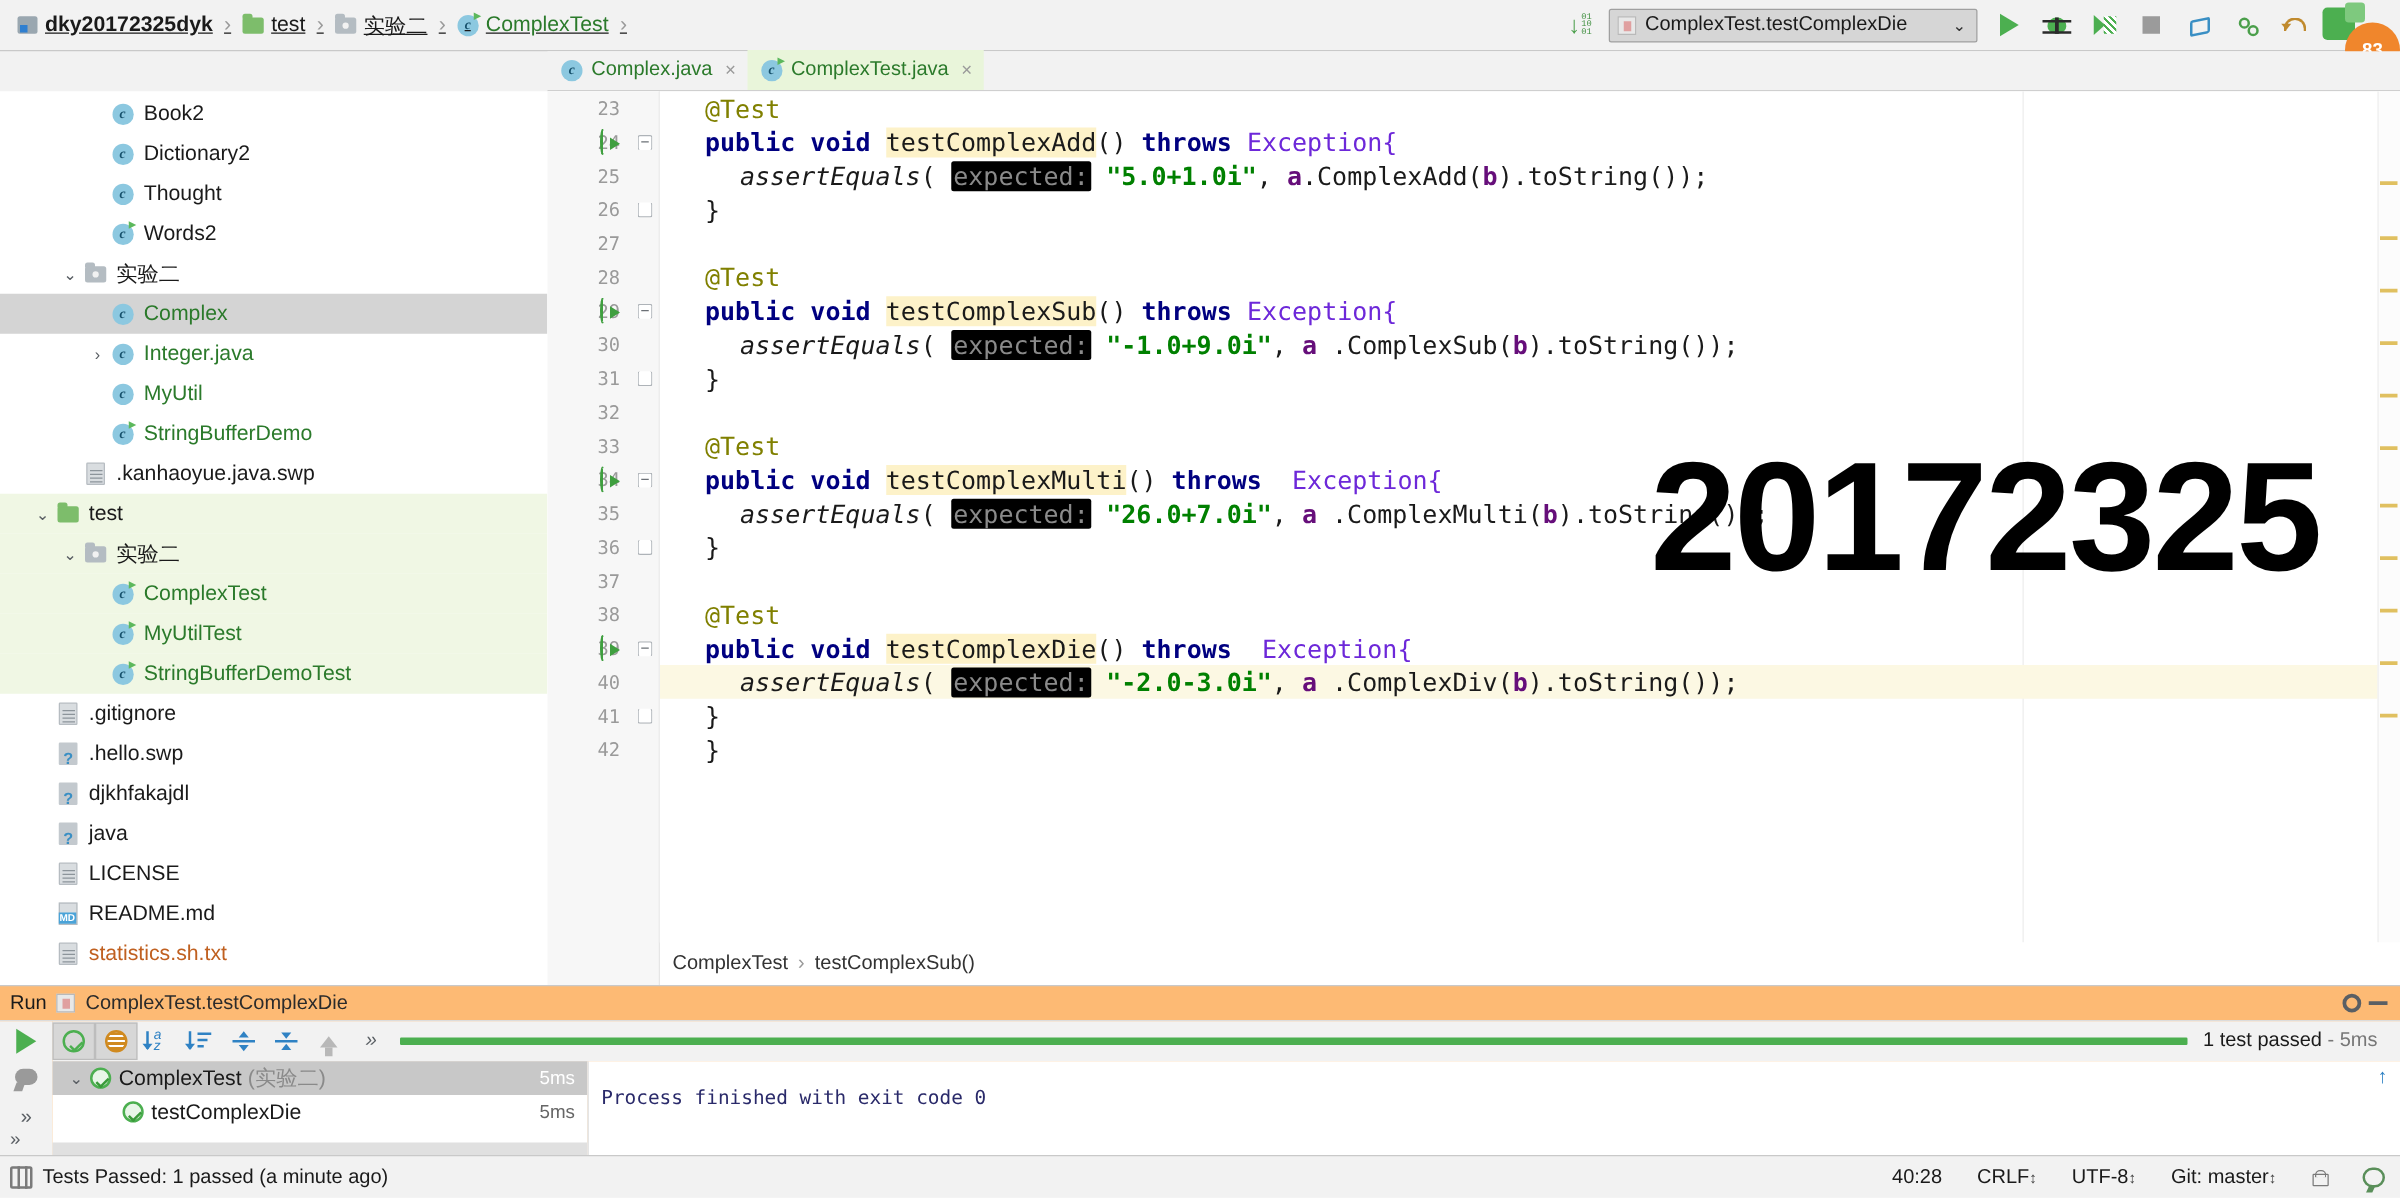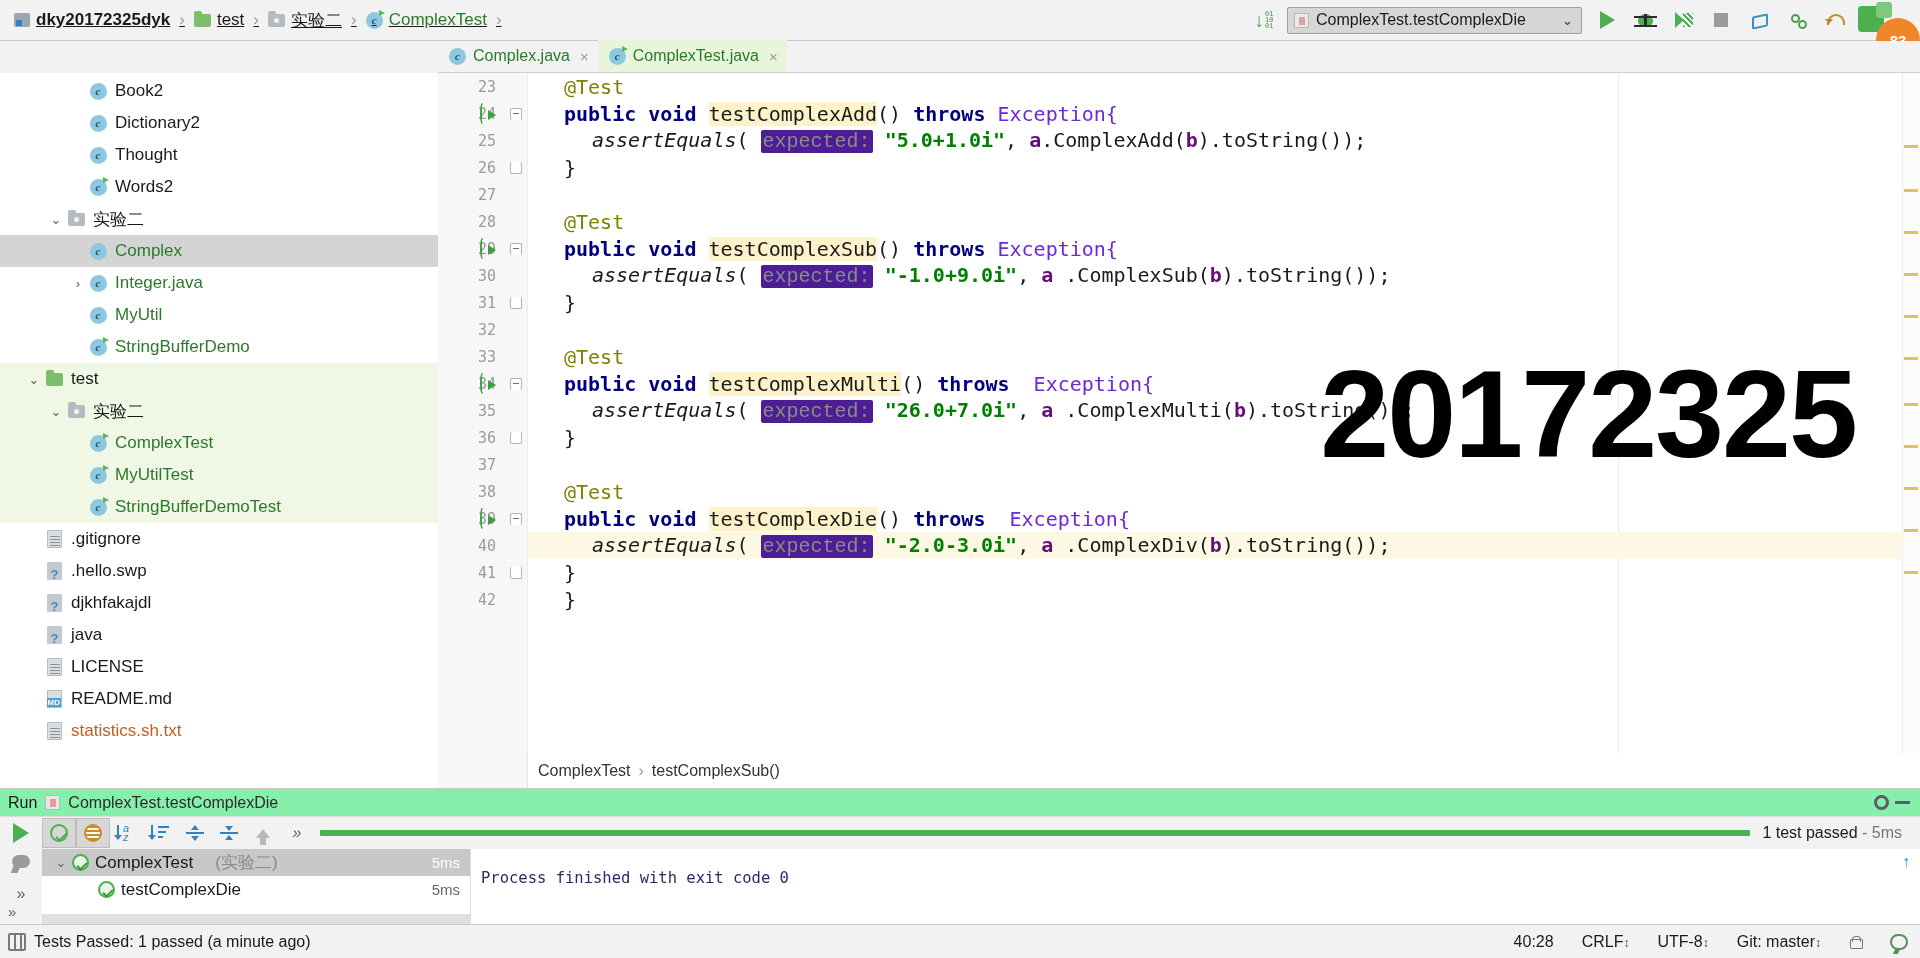--- a/index.html
+++ b/index.html
@@ -171,21 +171,21 @@
   .codetext{
     font-family:"DejaVu Sans Mono", monospace; font-size:20px; white-space:pre;
     padding-left:8px; letter-spacing:0px;
   }
   .kw{ color:#000080; font-weight:bold; }
   .ann{ color:#808000; }
   .mname{ background:#fdf2c9; color:#1a1a1a; }
   .typ{ color:#6d28d9; }
   .str{ color:#008000; font-weight:bold; }
   .ital{ font-style:italic; color:#1a1a1a;}
-  .hintparam{ background:#4c1d95; color:#8a8a8a; border-radius:2px; padding:0 2px;font-family:Liberation Mono, monospace;}
+  .hintparam{ background:#000000; color:#8a8a8a; border-radius:2px; padding:0 2px;}
   .fieldv{ color:#660e7a; font-weight:bold; }
   .plain{ color:#1a1a1a; }
 
   .watermark{
     position:absolute; right:64px; top:270px;
     font-size:124px; font-weight:bold; color:#000;
     font-family:"Liberation Sans",sans-serif; letter-spacing:-2px;
     pointer-events:none;
   }
   .editor-breadcrumb{
@@ -197,21 +197,21 @@
   .markerbar{
     position:absolute; right:0; top:0; width:18px; bottom:34px; background:#fcfcfc;
     border-left:1px solid #eee;
   }
   .marker{ position:absolute; right:2px; width:14px;height:3px;background:#e0c060;}
   .ed-vline{ position:absolute; top:0; bottom:34px; width:1px; background:#ededed;}
 
   
   .runwin{
     position:absolute; left:0; right:0; bottom:34px; height:136px;
-    background:#86efac; border-top:1px solid #c9c9c9;
+    background:#fdba74; border-top:1px solid #c9c9c9;
   }
   .runhdr{ height:28px; display:flex;align-items:center; gap:8px; padding-left:8px;
            font-size:16px; border-bottom:1px solid #dcdcdc;}
   .runhdr .rlbl{ color:#1a1a1a; }
   .runhdr .rcfgic{ width:15px;height:15px;background:#e8e8e8;border:1px solid #b9b9b9;position:relative;}
   .runhdr .rcfgic:after{content:"";position:absolute;left:4px;top:3px;width:6px;height:8px;background:#e0a0a0;}
   .runhdr .rname{ color:#2b2b2b; }
   .runhdr-right{ margin-left:auto; display:flex;align-items:center;gap:6px;padding-right:10px;}
   .gear2{ width:15px;height:15px;border-radius:50%;border:3px solid #5a5f64;}
   .minus2{ width:15px;height:3px;background:#5a5f64;}
@@ -252,21 +252,21 @@
   .passtxt .dim{ color:#777; }
 
   .runsplit{ flex:1; display:flex; }
   .testtree{ width:428px; background:#fff; position:relative; }
   .ttrow{ height:27px; display:flex;align-items:center; font-size:17px; padding-left:8px; position:relative;}
   .ttrow.sel{ background:#c8c8c8; }
   .ttrow .dur{ position:absolute; right:10px; font-size:15px; color:#666;}
   .ttrow.sel .dur{ color:#fff; }
   .ttrow .chev{ width:22px;text-align:center;color:#5a5f64;font-size:13px;}
   .ttrow .nm{ margin-left:6px;}
-  .ttrow .scope{ color:#8a8a8a; margin-left:22px;text-align:right;}
+  .ttrow .scope{ color:#8a8a8a; margin-left:5px;text-align:right;}
   .tt-ok{ width:17px;height:17px;border-radius:50%;border:2px solid #4caf50;position:relative;background:#e8f6e8;}
   .tt-ok:after{content:"";position:absolute;left:3px;top:6px;width:8px;height:4px;border-left:2px solid #3a9a3a;border-bottom:2px solid #3a9a3a;transform:rotate(-45deg);}
   .ttsep{ position:absolute; left:0;bottom:0; width:100%; height:10px; background:#e0e0e0;}
   .console{ flex:1; background:#fff; position:relative; border-left:1px solid #ddd;}
   .console .cmsg{ font-family:"DejaVu Sans Mono",monospace; font-size:15.5px; color:#2a2a6a;
                   padding:20px 0 0 10px;}
   .console .scrollarrow{ position:absolute; right:10px; top:4px; color:#2f82c4; font-size:16px;}
 
   
   .statusbar{
@@ -441,20 +441,28 @@
         </span>
         <span class="tlabel green">MyUtil</span>
       </div>
       <div class="trow">
         <span style="width: 68px; flex: 0 0 auto;"></span>
         <span class="twist"></span>
         <span class="tico">
           <span class="ic ic-class test">c</span>
         </span>
         <span class="tlabel green">StringBufferDemo</span>
+      </div>
+      <div class="trow">
+        <span style="width: 46px; flex: 0 0 auto;"></span>
+        <span class="twist"></span>
+        <span class="tico">
+          <span class="ic ic-file"></span>
+        </span>
+        <span class="tlabel black">.kanhaoyue.java.swp</span>
       </div>
       <div class="trow testscope">
         <span style="width: 24px; flex: 0 0 auto;"></span>
         <span class="twist">⌄</span>
         <span class="tico">
           <span class="ic ic-folder-green"></span>
         </span>
         <span class="tlabel black">test</span>
       </div>
       <div class="trow testscope">

